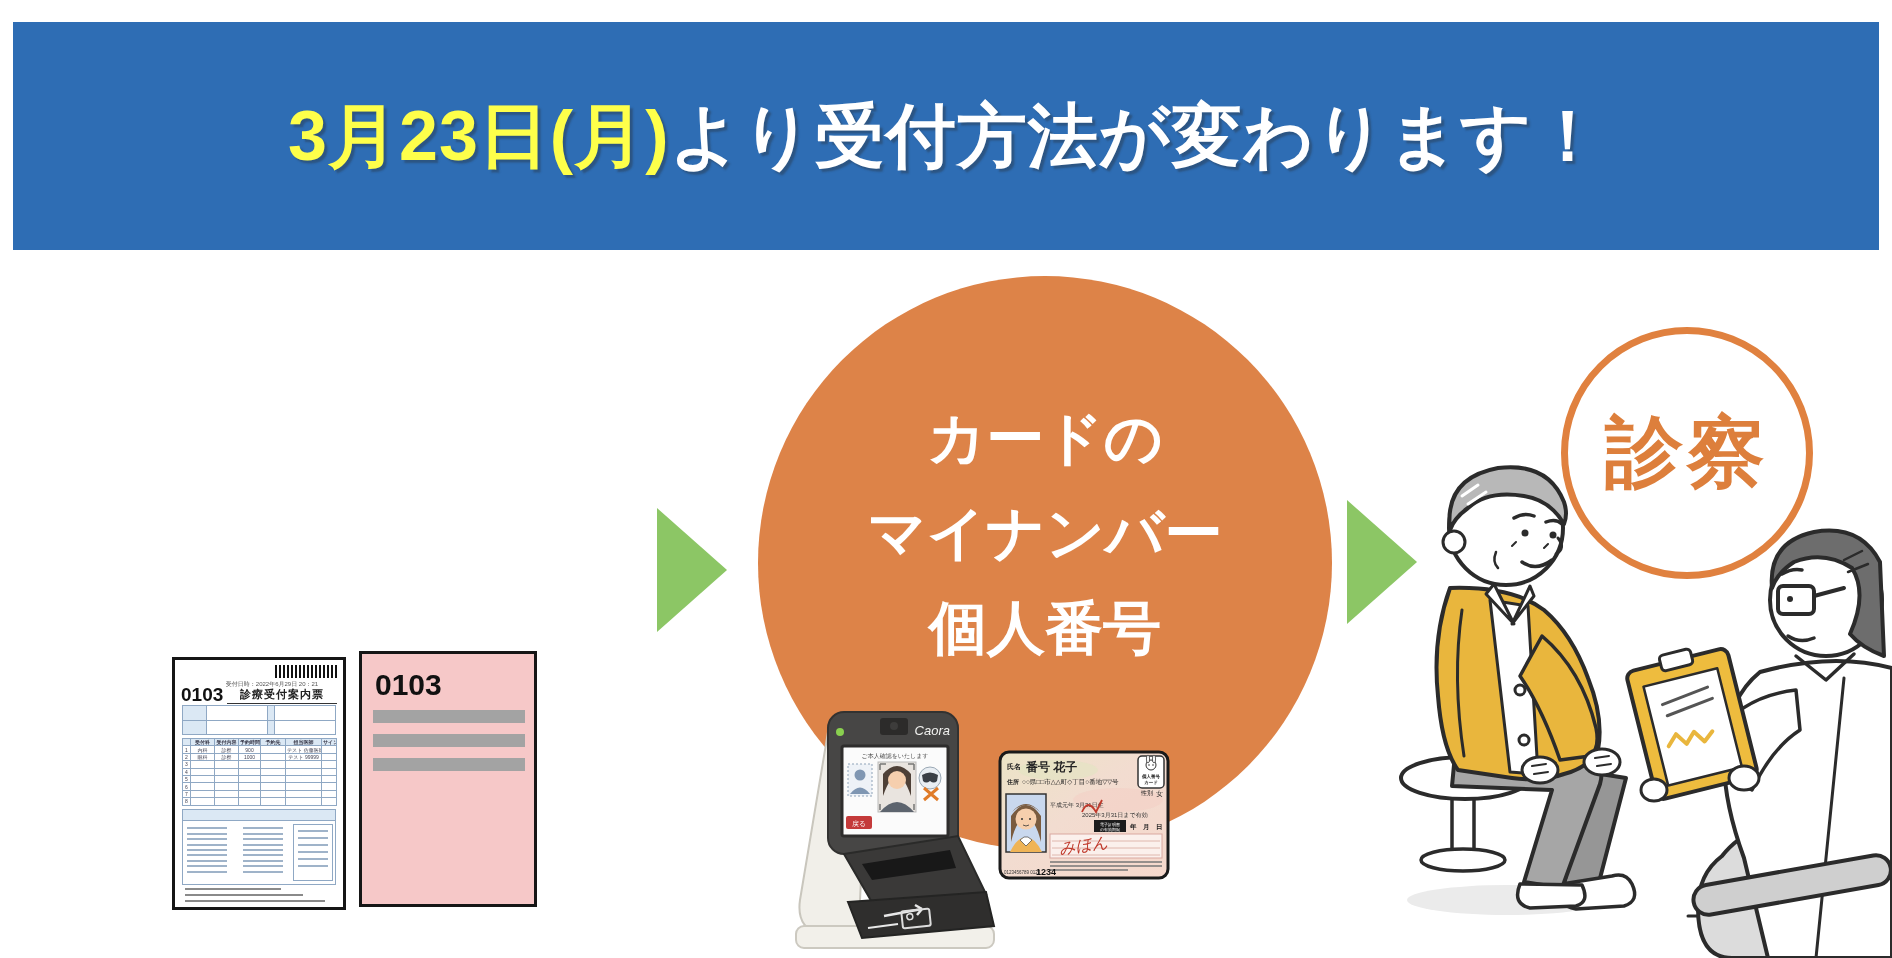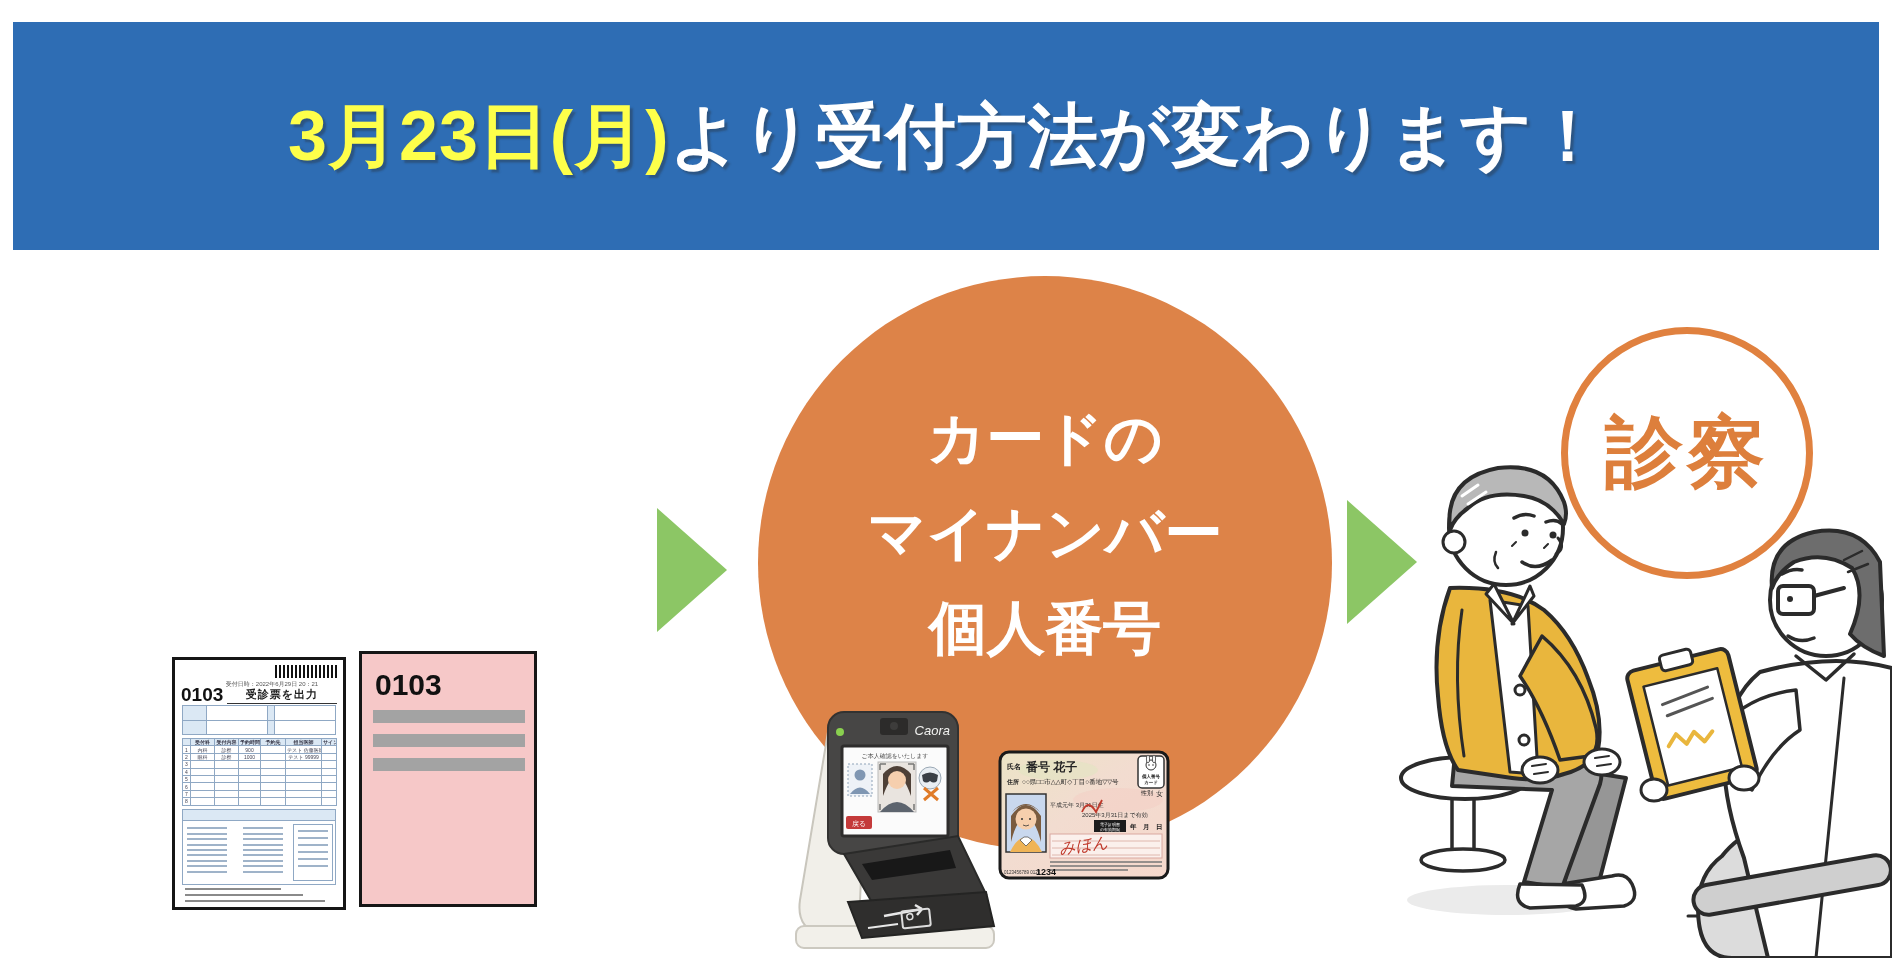--- a/index.html
+++ b/index.html
@@ -75,21 +75,21 @@
 
   <div class="banner">
     <div class="banner-line"><span class="hl">3月23日(月)</span><span>より受付方法が変わります！</span></div>
   </div>
 
 
   <div class="receipt">
     <div class="rc-barcode"></div>
     <div class="rc-date">受付日時：2022年6月29日 20：21</div>
     <div class="rc-num">0103</div>
-    <div class="rc-title">受診票を出力</div>
+    <div class="rc-title">診療受付案内票</div>
     <div class="rc-info">
       <div class="lab"></div>
       <div class="lab b"></div>
       <div class="mid"></div>
       <div class="hline"></div>
     </div>
     <table class="rc-tbl">
       <colgroup>
           <col style="width:8px">
           <col style="width:24px">

